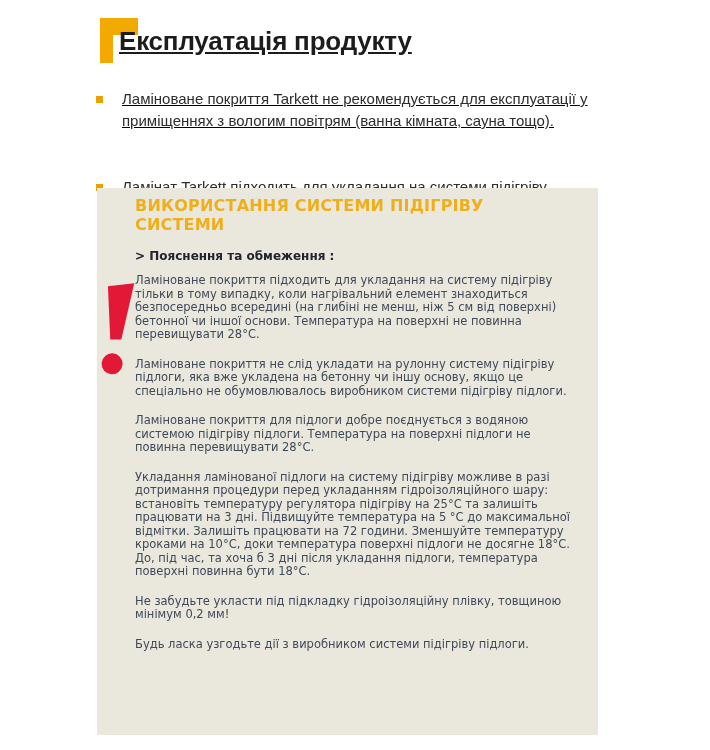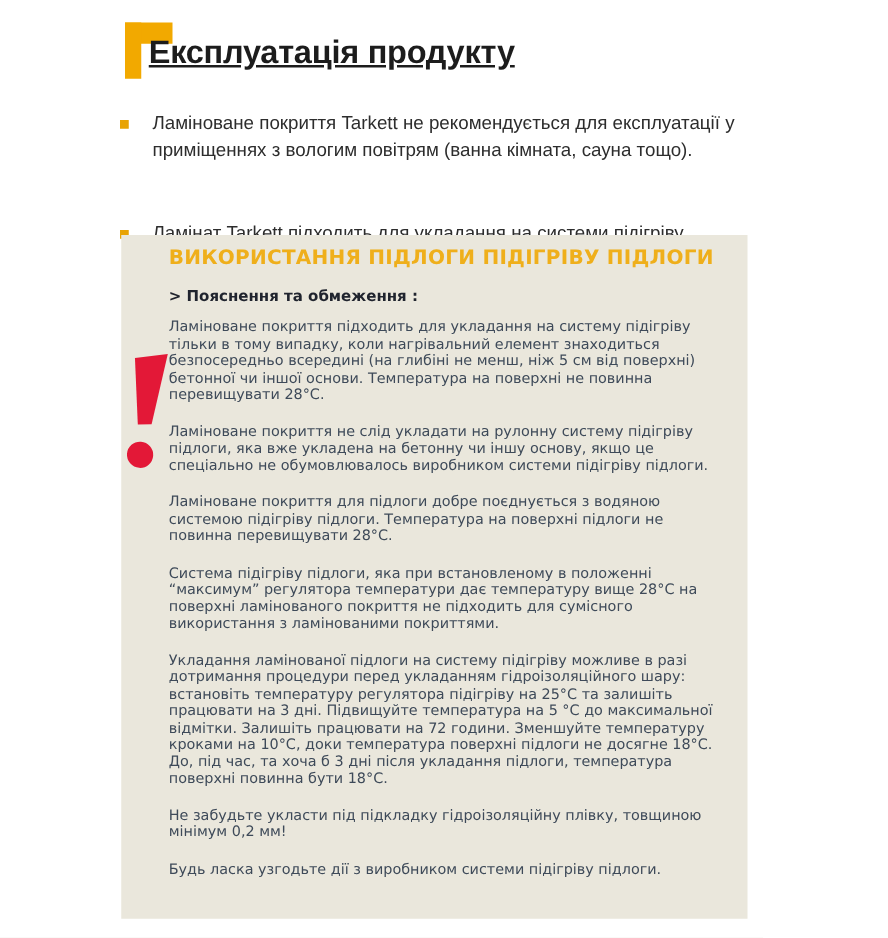--- a/index.html
+++ b/index.html
@@ -8,21 +8,21 @@
 
   
   .corner-h{position:absolute;left:100px;top:18px;width:38px;height:17px;background:#F2A900;}
   .corner-v{position:absolute;left:100px;top:18px;width:13px;height:45px;background:#F2A900;}
 
   .title{position:absolute;left:119px;top:24px;margin:0;
          font:700 26px/34px "Liberation Sans",sans-serif;color:#1c1c1c;letter-spacing:-0.2px;text-decoration:underline;}
 
   
   .bullet-item{position:absolute;left:96px;width:512px;list-style:none;margin:0;padding:0;}
-  .bullet-item.b1{top:88px;}
+  .bullet-item.b1{top:88px;text-decoration:underline;}
   .bullet-item.b2{top:156px;margin-top:20px;}
   .bullet-square{position:absolute;left:0;top:8px;width:7px;height:7px;background:#E8A303;}
   .bullet-text{display:block;margin-left:26px;width:470px;
                font:15px/22px "Liberation Sans",sans-serif;color:#2d2d2d;}
 
   
   .panel{position:absolute;left:97px;top:188px;width:501px;height:547px;
          box-sizing:border-box;background:#EAE7DC;padding:8px 20px 0 38px;}
   .panel-heading{margin:0;font:700 16px/19px "DejaVu Sans",sans-serif;
                  color:#EFAF1B;letter-spacing:0.2px;}
@@ -52,36 +52,35 @@
       <span class="bullet-text">Ламіноване покриття Tarkett не рекомендується для експлуатації у приміщеннях з вологим повітрям (ванна кімната, сауна тощо).</span>
     </li>
     <li class="bullet-item b2">
       <span class="bullet-square"></span>
       <span class="bullet-text">Ламінат Tarkett підходить для укладання на системи підігріву.</span>
     </li>
   </ul>
 
   <section class="panel">
 
-    <h2 class="panel-heading">ВИКОРИСТАННЯ ПІДЛОГИ ПІДІГРІВУ ПІДЛОГИ</h2>
+    <h2 class="panel-heading">ВИКОРИСТАННЯ СИСТЕМИ ПІДІГРІВУ СИСТЕМИ</h2>
 
     <div class="alert">
       <svg width="38" height="96" viewBox="0 0 38 96" xmlns="http://www.w3.org/2000/svg" aria-hidden="true">
         <g fill="#E31837" transform="rotate(4 19 48)">
           <path d="M8 6 L34 1 L25 58 L14 59 Z"></path>
           <circle cx="17.5" cy="83" r="10.5"></circle>
         </g>
       </svg>
     </div>
 
     <h3 class="section-title">&gt; Пояснення та обмеження :</h3>
     <p>Ламіноване покриття підходить для укладання на систему підігріву тільки в тому випадку, коли нагрівальний елемент знаходиться безпосередньо всередині (на глибіні не менш, ніж 5 см від поверхні) бетонної чи іншої основи. Температура на поверхні не повинна перевищувати 28°С.</p>
     <p>Ламіноване покриття не слід укладати на рулонну систему підігріву підлоги, яка вже укладена на бетонну чи іншу основу, якщо це спеціально не обумовлювалось виробником системи підігріву підлоги.</p>
     <p>Ламіноване покриття для підлоги добре поєднується з водяною системою підігріву підлоги. Температура на поверхні підлоги не повинна перевищувати 28°С.</p>
-    <p>Система підігріву підлоги, яка при встановленому в положенні “максимум” регулятора температури дає температуру вище 28°С на поверхні ламінованого покриття не підходить для сумісного використання з ламінованими покриттями.</p>
 
     <p>Укладання ламінованої підлоги на систему підігріву можливе в разі дотримання процедури перед укладанням гідроізоляційного шару: встановіть температуру регулятора підігріву на 25°С та залишіть працювати на 3 дні. Підвищуйте температура на 5 °С до максимальної відмітки. Залишіть працювати на 72 години. Зменшуйте температуру кроками на 10°С, доки температура поверхні підлоги не досягне 18°С. До, під час, та хоча б 3 дні після укладання підлоги, температура поверхні повинна бути 18°С.</p>
     <p>Не забудьте укласти під підкладку гідроізоляційну плівку, товщиною мінімум 0,2 мм!</p>
     <p>Будь ласка узгодьте дії з виробником системи підігріву підлоги.</p>
 
   </section>
 
 </div>
 
 </body></html>

